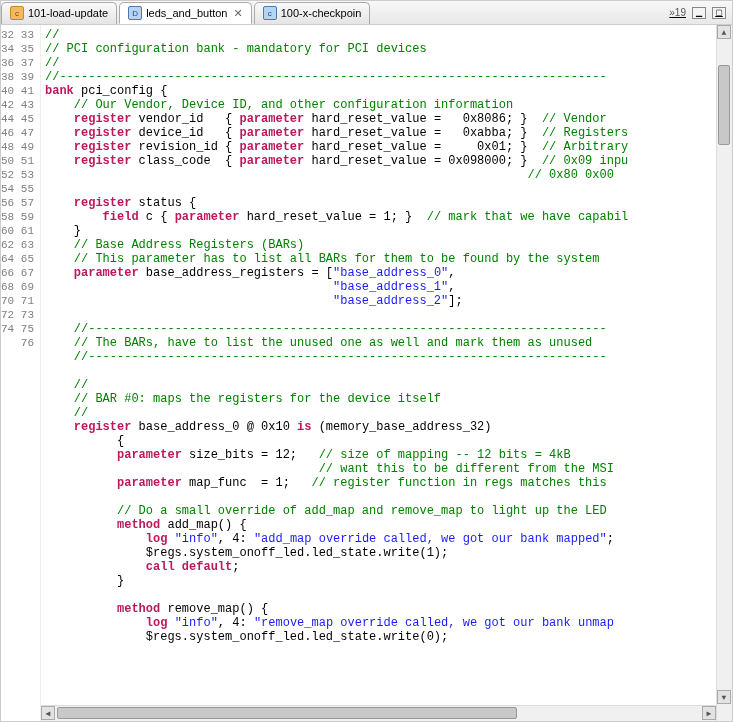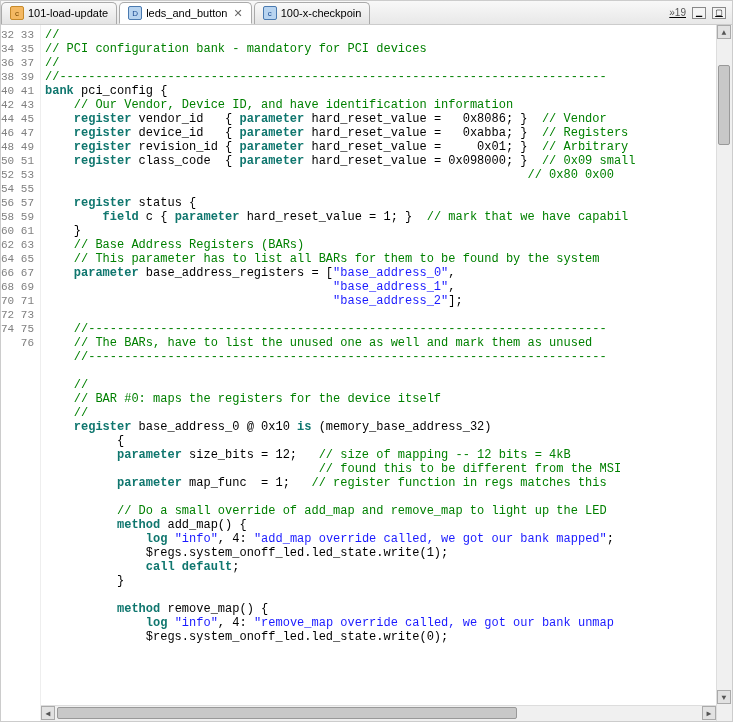--- a/index.html
+++ b/index.html
@@ -93,21 +93,21 @@
     flex: 1;
     padding-top: 3px;
     padding-left: 4px;
     font-size: 12px;
     line-height: 14px;
     white-space: pre;
     overflow: hidden;
     color: #000;
   }
   .cmt { color: #008000; }
-  .kw  { color: #0f766e; font-weight: bold; }
+  .kw  { color: #be185d; font-weight: bold; }
   .str { color: #1a1aff; }
   .scrollbar-v {
     position: absolute;
     right: 0;
     top: 0;
     bottom: 0;
     width: 16px;
     background: #f0f0f0;
     border-left: 1px solid #ddd;
   }
@@ -208,25 +208,25 @@
 73
 74
 75
 76
 </div>
   <div class="code" id="code"><span class="cmt">//</span>
 <span class="cmt">// PCI configuration bank - mandatory for PCI devices</span>
 <span class="cmt">//</span>
 <span class="cmt">//----------------------------------------------------------------------------</span>
 <span class="kw">bank</span> pci_config {
-    <span class="cmt">// Our Vendor, Device ID, and have identification information</span>
+    <span class="cmt">// Our Vendor, Device ID, and other configuration information</span>
     <span class="kw">register</span> vendor_id   { <span class="kw">parameter</span> hard_reset_value =   0x8086; }  <span class="cmt">// Vendor </span>
     <span class="kw">register</span> device_id   { <span class="kw">parameter</span> hard_reset_value =   0xabba; }  <span class="cmt">// Registers</span>
     <span class="kw">register</span> revision_id { <span class="kw">parameter</span> hard_reset_value =     0x01; }  <span class="cmt">// Arbitrary </span>
-    <span class="kw">register</span> class_code  { <span class="kw">parameter</span> hard_reset_value = 0x098000; }  <span class="cmt">// 0x09 small</span>
+    <span class="kw">register</span> class_code  { <span class="kw">parameter</span> hard_reset_value = 0x098000; }  <span class="cmt">// 0x09 inpu</span>
                                                                    <span class="cmt">// 0x80 0x00</span>
 
     <span class="kw">register</span> status {
         <span class="kw">field</span> c { <span class="kw">parameter</span> hard_reset_value = 1; }  <span class="cmt">// mark that we have capabil</span>
     }
     <span class="cmt">// Base Address Registers (BARs)</span>
     <span class="cmt">// This parameter has to list all BARs for them to be found by the system</span>
     <span class="kw">parameter</span> base_address_registers = [<span class="str">"base_address_0"</span>,
                                         <span class="str">"base_address_1"</span>,
                                         <span class="str">"base_address_2"</span>];
@@ -234,21 +234,21 @@
     <span class="cmt">//------------------------------------------------------------------------</span>
     <span class="cmt">// The BARs, have to list the unused one as well and mark them as unused</span>
     <span class="cmt">//------------------------------------------------------------------------</span>
 
     <span class="cmt">//</span>
     <span class="cmt">// BAR #0: maps the registers for the device itself</span>
     <span class="cmt">//</span>
     <span class="kw">register</span> base_address_0 @ 0x10 <span class="kw">is</span> (memory_base_address_32)
           {
           <span class="kw">parameter</span> size_bits = 12;   <span class="cmt">// size of mapping -- 12 bits = 4kB</span>
-                                      <span class="cmt">// found this to be different from the MSI</span>
+                                      <span class="cmt">// want this to be different from the MSI</span>
           <span class="kw">parameter</span> map_func  = 1;   <span class="cmt">// register function in regs matches this</span>
 
           <span class="cmt">// Do a small override of add_map and remove_map to light up the LED</span>
           <span class="kw">method</span> add_map() {
               <span class="kw">log</span> <span class="str">"info"</span>, 4: <span class="str">"add_map override called, we got our bank mapped"</span>;
               $regs.system_onoff_led.led_state.write(1);
               <span class="kw">call default</span>;
           }
 
           <span class="kw">method</span> remove_map() {

